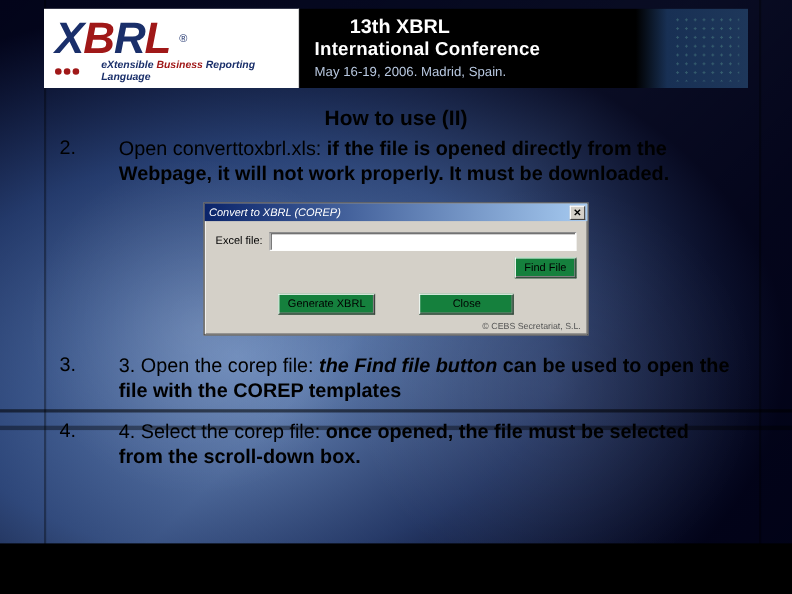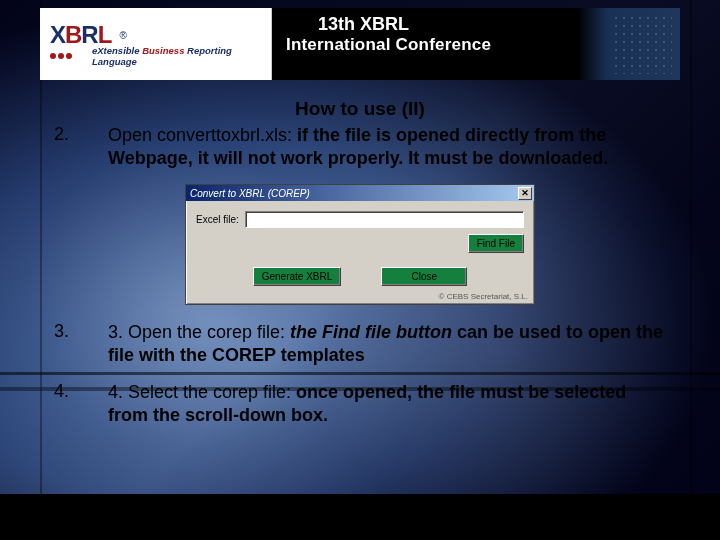--- a/index.html
+++ b/index.html
@@ -33,21 +33,21 @@
     position: absolute; top: 8px; left: 40px; right: 40px; height: 72px;
     display: flex; gap: 0;
   }
   .logo-box {
     width: 232px; height: 72px; background: #fff;
     border-right: 1px solid #ccc;
     padding: 6px 10px;
     display: flex; flex-direction: column; justify-content: center;
   }
   .xbrl-logo { display: flex; align-items: center; gap: 6px; }
-  .xbrl-text { font-size: 24px; font-weight: 900; letter-spacing: -1px; }
+  .xbrl-text { font-size: 40px; font-weight: 900; font-style: italic; letter-spacing: -1px; }
   .xc-x { color: #1a2f6a; }
   .xc-b { color: #a01818; }
   .xc-r { color: #1a2f6a; }
   .xc-l { color: #a01818; }
   .reg { font-size: 10px; color: #1a2f6a; vertical-align: top; margin-left: 2px;}
   .tagline-wrap { display: flex; align-items: center; gap: 20px; margin-top: -4px;}
   .dots { display: flex; gap: 2px; }
   .dot { width: 6px; height: 6px; border-radius: 50%; background: #a01818; }
   .tagline { font-size: 9.5px; font-style: italic; color: #1a2f6a; font-weight: bold;}
   .tag-red { color: #a01818; }
@@ -142,20 +142,21 @@
       </div>
       <span class="tagline">
         <span>eXtensible </span><span class="tag-red">Business </span><span>Reporting Language</span>
       </span>
     </div>
   </div>
   <div class="conf-box">
     <div class="conf-dots"></div>
     <div class="conf-title">13th XBRL</div>
     <div class="conf-sub">International Conference</div>
+    <div class="conf-date">May 16-19, 2006. Madrid, Spain.</div>
   </div>
 </div>
 
 <div class="content">
   <div class="title">How to use (II)</div>
 
   <div class="row">
     <div class="num">2.</div>
     <div class="txt">
       <span>Open converttoxbrl.xls: </span><b>if the file is opened directly from the Webpage, it will not work properly. It must be downloaded.</b>

